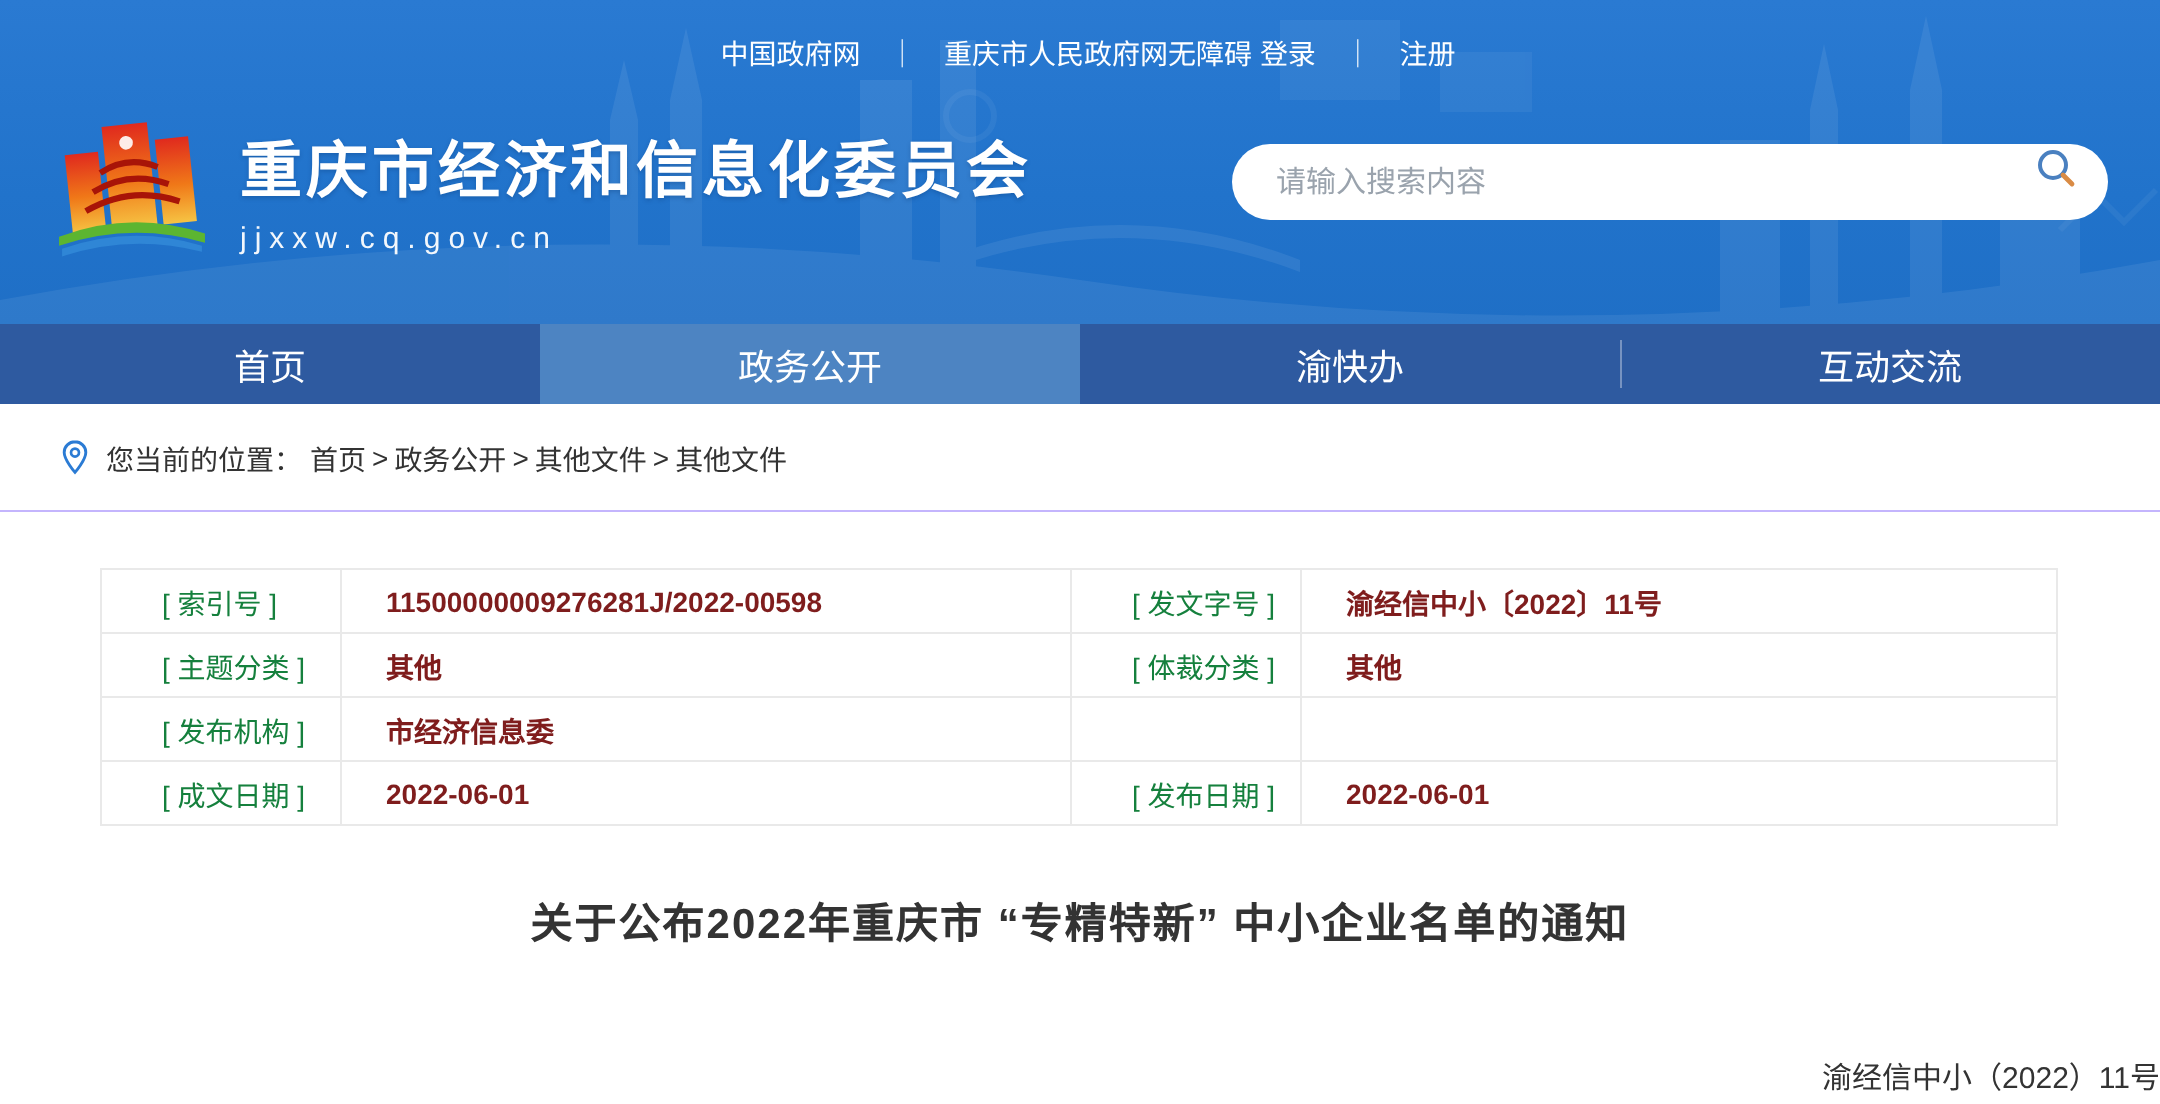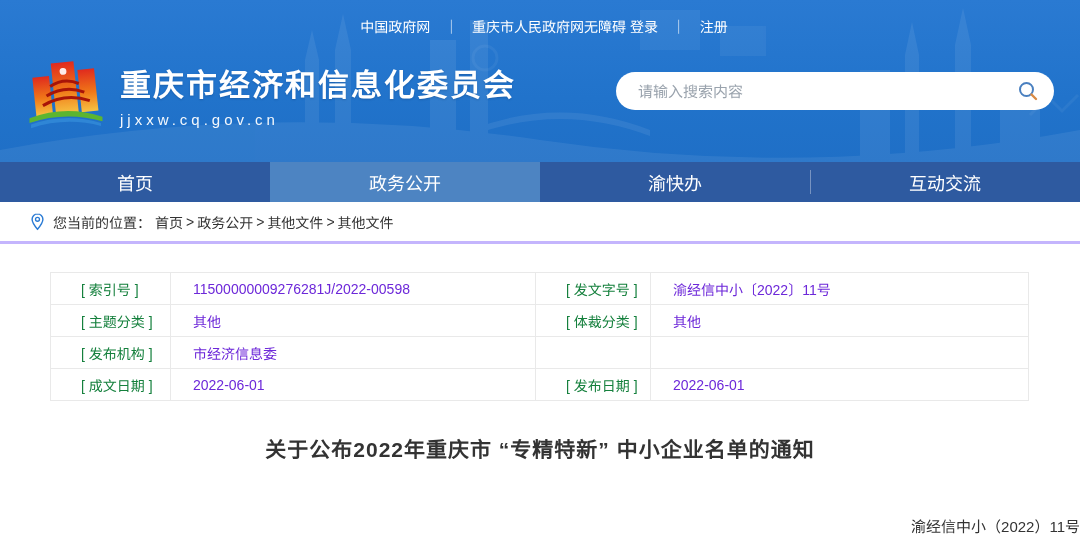--- a/index.html
+++ b/index.html
@@ -17,49 +17,49 @@
   .topbar .grp span.sep { margin:0 10px; opacity:.9; }
 
   .brand { position:absolute; left:28px; top:54px; display:flex; align-items:center; }
   .brand .emblem { width:76px; height:80px; margin-right:16px; }
   .brand .bt { color:#fff; }
   .brand .site-title { font-size:31px; font-weight:700; letter-spacing:2px;
     text-shadow:0 1px 2px rgba(0,40,90,.25); }
   .brand .site-url { margin-top:6px; font-size:15px; letter-spacing:4px; opacity:.95; }
 
   .search { position:absolute; right:26px; top:72px; width:438px; height:38px;
-    background:#fff; border-radius:19px; display:flex; align-items:center; padding:0 14px 0 22px; }
+    background:#fff; border-radius:19px; display:flex; padding:0 14px 0 22px; }
   .search input { flex:1; border:none; outline:none; font-size:15px; color:#333;
     font-family:inherit; background:transparent; }
   .search input::placeholder { color:#9aa3ad; }
   .search .mag { width:24px; height:24px; cursor:pointer; flex:0 0 auto; }
 
   
   .nav { display:flex; width:1080px; height:40px; background:#2e5aa0; }
   .nav .tab { flex:1; display:flex; align-items:center; justify-content:center;
     color:#fff; font-size:18px; cursor:pointer; position:relative; }
   .nav .tab + .tab::before { content:""; position:absolute; left:0; top:8px; bottom:8px;
     width:1px; background:rgba(255,255,255,.35); }
   .nav .tab.active { background:#4d84c2; }
   .nav .tab.active::before, .nav .tab.active + .tab::before { display:none; }
 
   
-  .crumb { height:42px; display:flex; align-items:center; padding-left:30px;
-    font-size:14px; color:#333; border-bottom:3px solid #c4b5fd; }
+  .crumb { height:54px; display:flex; align-items:center; padding-left:30px;
+    font-size:14px; color:#333; border-bottom:1px solid #c4b5fd; }
   .crumb .pin { width:15px; height:18px; margin-right:8px; }
   .crumb a { color:#333; text-decoration:none; cursor:pointer; }
   .crumb .sep { margin:0 3px; color:#333; }
   .crumb .prefix { margin-right:4px; }
 
   
   .meta-wrap { margin:28px 0 0 50px; width:978px; }
   table.meta { width:978px; border-collapse:collapse; table-layout:fixed; }
   table.meta td { border:1px solid #e9e9e9; height:32px; font-size:14px; vertical-align:middle; }
   td.lbl { color:#15803d; padding-left:30px; }
-  td.val { color:#6d28d9; padding-left:22px; }
+  td.val { color:#7f1d1d; padding-left:22px;font-weight:bold; }
   col.c1 { width:120px; } col.c2 { width:365px; } col.c3 { width:115px; } col.c4 { width:378px; }
 
   
   .article-title { margin-top:32px; text-align:center; font-size:21px; font-weight:600;
     color:#333; letter-spacing:1px; }
   .doc-number { margin-top:52px; text-align:right; font-size:15px; color:#333;margin-left:36px; }
 </style>
 </head>
 <body>
 

